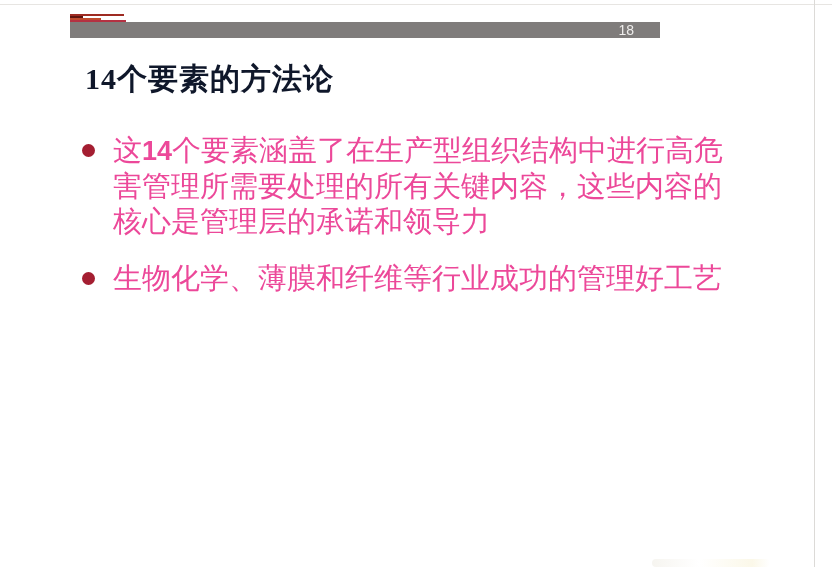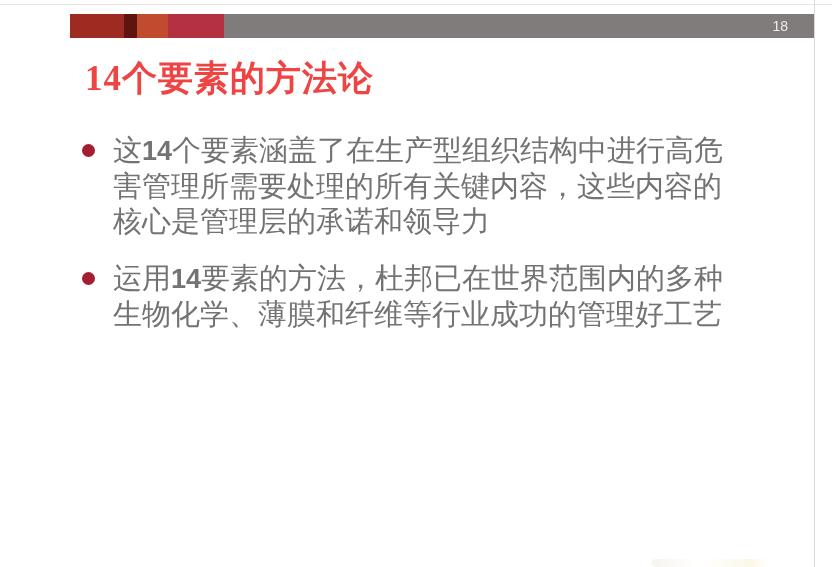--- a/index.html
+++ b/index.html
@@ -16,43 +16,43 @@
   .hairline-top {
     position: absolute; left: 0; top: 4px; width: 832px; height: 1px;
     background: #e7e5e2;
   }
   .hairline-right {
     position: absolute; left: 814px; top: 0; width: 1px; height: 567px;
     background: #dcdad7;
   }
   .header-bar {
     position: absolute; left: 70px; top: 14px; width: 744px; height: 24px;
-    display: flex; flex-direction: row;
+    display: flex; flex-direction: column;
   }
   .blk1 { width: 54px; height: 24px; background: #9e2b22; }
   .blk2 { width: 13px; height: 24px; background: #5e150f; }
   .blk3 { width: 31px; height: 24px; background: #c04b2f; }
   .blk4 { width: 56px; height: 24px; background: #b43142; }
   .blk-gray {
     width: 590px; height: 24px; background: #7f7c7b;
     display: flex; align-items: center; justify-content: flex-end;
     padding-right: 26px;
   }
   .page-number {
     color: #efedec; font-size: 14px;
     font-family: "Liberation Sans", "DejaVu Sans", sans-serif;
   }
   .slide-title {
     position: absolute; left: 85px; top: 60px;
-    font-size: 35px; line-height: 38px; font-weight: bold;
-    color: #ef4444; letter-spacing: 1px; white-space: nowrap;
+    font-size: 30px; line-height: 38px; font-weight: bold;
+    color: #0f172a; letter-spacing: 1px; white-space: nowrap;
   }
   .bullets {
     position: absolute; left: 82px; top: 133px; width: 690px;
-    color: #737373; font-size: 29px; line-height: 35px;
+    color: #ec4899; font-size: 29px; line-height: 35px;
   }
   .bullet { position: relative; padding-left: 31px; margin-bottom: 22px; }
   .bullet:last-child { margin-bottom: 0; }
   .dot {
     position: absolute; left: 0; top: 11px; width: 13px; height: 13px;
     border-radius: 50%; background: #a41e31;
   }
   .bline { display: block; white-space: nowrap; }
   .num { font-weight: bold; font-family: "Liberation Sans", "DejaVu Sans", sans-serif; font-size: 27px; }
   .smudge {
@@ -85,21 +85,20 @@
 
     <div class="bullet">
       <span class="dot"></span>
       <span class="bline"><span>这</span><span class="num">14</span><span>个要素涵盖了在生产型组织结构中进行高危</span></span>
       <span class="bline">害管理所需要处理的所有关键内容，这些内容的</span>
       <span class="bline">核心是管理层的承诺和领导力</span>
     </div>
 
     <div class="bullet">
       <span class="dot"></span>
-      <span class="bline"><span>运用</span><span class="num">14</span><span>要素的方法，杜邦已在世界范围内的多种</span></span>
       <span class="bline">生物化学、薄膜和纤维等行业成功的管理好工艺</span>
     </div>
 
 
   </div>
 
   <div class="smudge"></div>
 
 </div>
 

